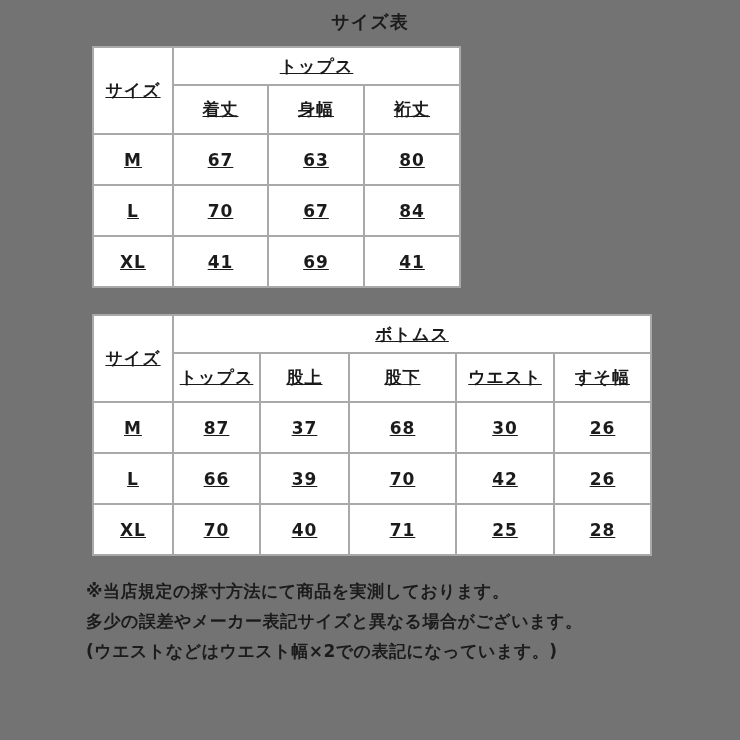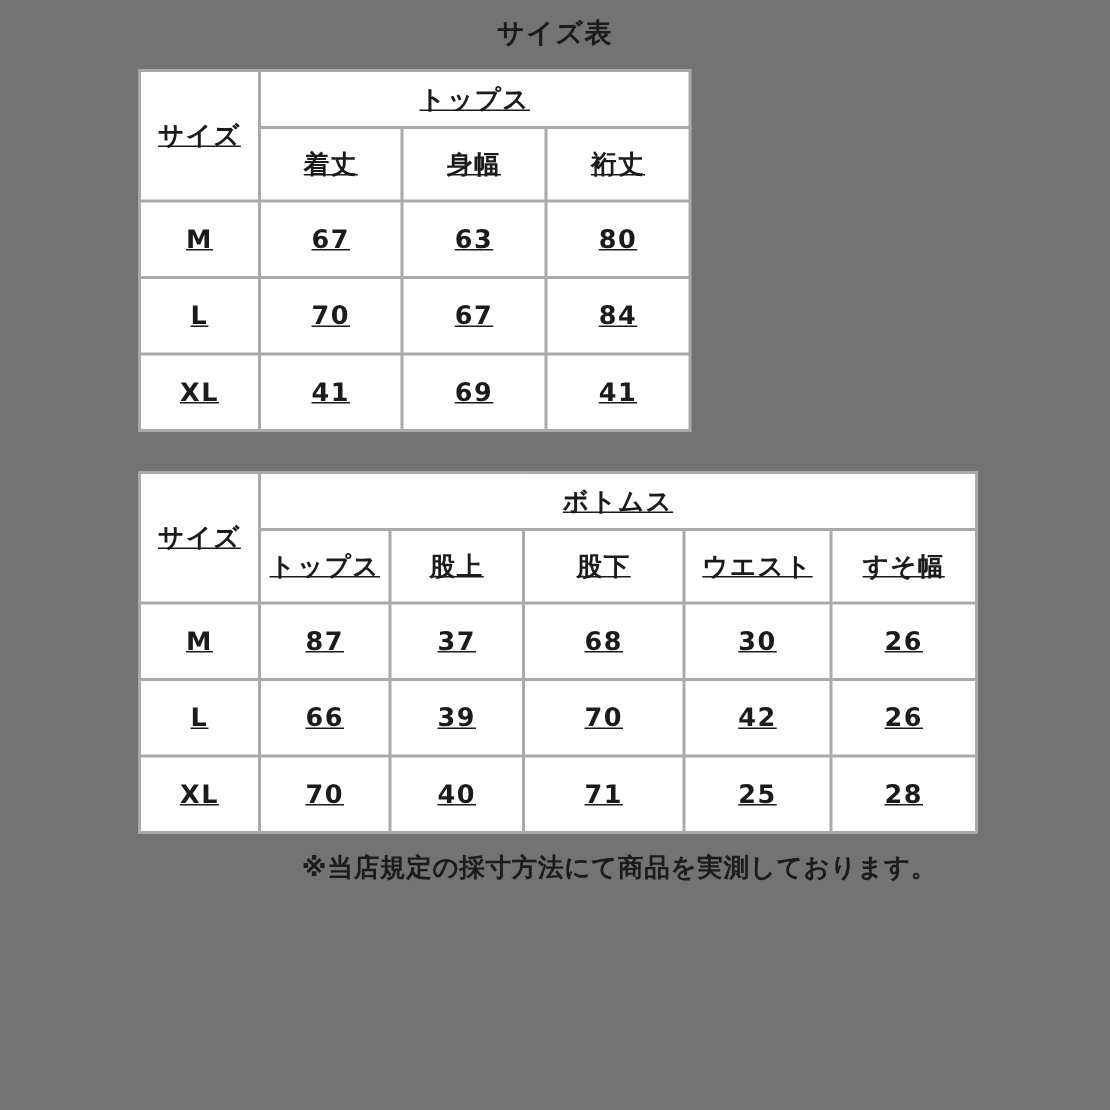--- a/index.html
+++ b/index.html
@@ -49,25 +49,24 @@
   .unit-note {
     width: 560px;
     margin-left: 92px;
     margin-top: 5px;
     text-align: right;
     padding-right: 2px;
     font-size: 18px;
   }
   .notes {
     margin-left: 86px;
-    margin-top: 8px;
+    margin-top: 20px;
     font-size: 17px;
     line-height: 30px;
     letter-spacing: 0.5px;
-    text-align: center;
   }
 </style>
 </head>
 <body>
 
 <div class="page">
 
   <div class="title">サイズ表</div>
 
   <table class="size-table table-tops">
@@ -152,15 +151,17 @@
         <td>71</td>
         <td>25</td>
         <td>28</td>
       </tr>
     </tbody>
   </table>
 
 
   <div class="notes">
     <div>※当店規定の採寸方法にて商品を実測しております。</div>
+    <div>多少の誤差やメーカー表記サイズと異なる場合がございます。</div>
+    <div>(ウエストなどはウエスト幅×2での表記になっています。)</div>
   </div>
 
 </div>
 
 </body></html>

